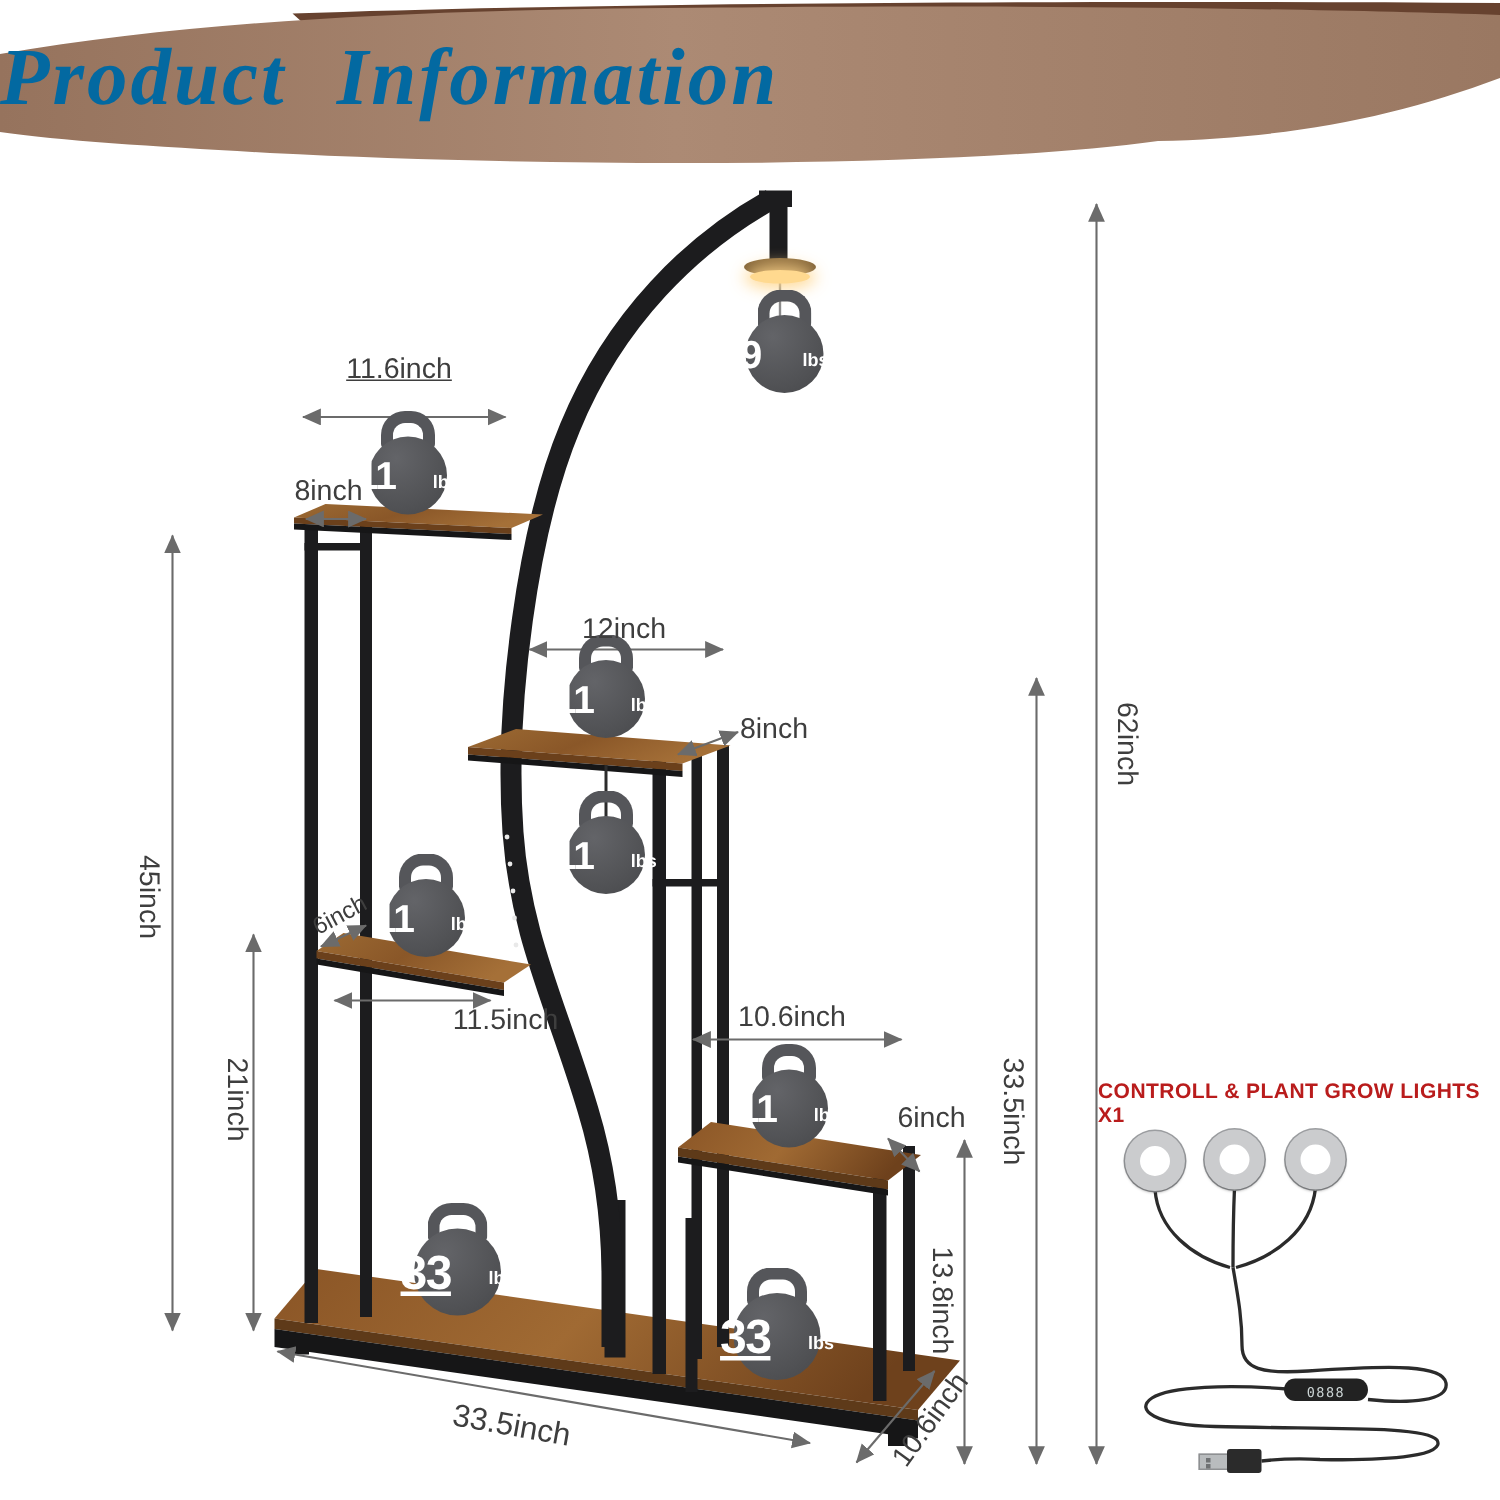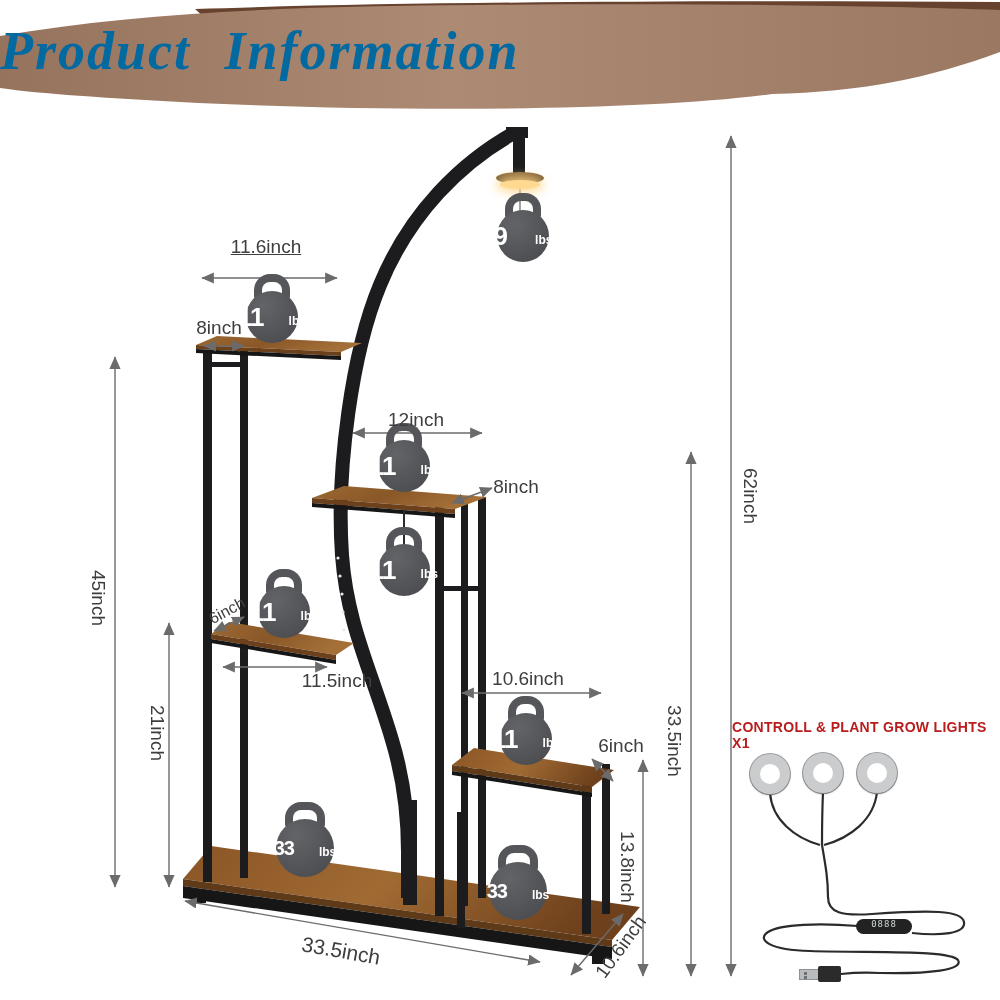--- a/index.html
+++ b/index.html
@@ -21,30 +21,30 @@
   
   .kb{position:absolute;width:76px;display:flex;flex-direction:column;align-items:center;}
   .kb-handle{width:36px;height:26px;border:8px solid #55565a;border-bottom:none;
              border-radius:16px 16px 4px 4px;box-sizing:border-box;}
   .kb-body{width:52px;height:52px;margin-top:-9px;border-radius:50%;
            background:radial-gradient(circle at 35% 28%,#636468,#505154 68%,#46474a);
            display:flex;align-items:center;justify-content:center;color:#fff;line-height:1;}
   .kb-v{font-size:26px;font-weight:700;letter-spacing:-1px;}
   .kb-u{font-size:12px;font-weight:700;margin-left:1px;margin-top:8px;padding-left:24px;}
   .kb.big .kb-body{width:58px;height:58px;}
-  .kb.big .kb-v{font-size:20px;}
+  .kb.big .kb-v{font-size:32px;text-decoration:underline;}
   .kb.big .kb-handle{width:40px;}
 
   
   .acc-label{position:absolute;left:732px;top:719px;width:262px;
              font-size:14px;font-weight:700;color:#b91c1c;letter-spacing:.3px;}
   .ring{position:absolute;width:20px;height:20px;background:#fff;border-radius:50%;
         border:10px solid #cbccce;box-shadow:0 1px 2px rgba(0,0,0,.35),0 0 0 1px #9fa1a4;}
   .controller{position:absolute;left:856px;top:919px;width:56px;height:15px;border-radius:8px;
-              background:#222;display:flex;align-items:flex-start;justify-content:center;}
+              background:#222;display:flex;align-items:flex-end;justify-content:center;}
   .controller span{font-family:"DejaVu Sans Mono",monospace;font-size:9px;color:#cdd6d6;letter-spacing:1px;}
   .usb-metal{position:absolute;left:799px;top:969px;width:20px;height:11px;background:#b9bcbe;
              border:1px solid #8e9092;box-sizing:border-box;}
   .usb-metal i{position:absolute;width:3px;height:3px;background:#6f7173;left:4px;top:2px;}
   .usb-metal i+i{top:6px;}
   .usb-body{position:absolute;left:818px;top:966px;width:23px;height:16px;background:#2b2b2b;border-radius:2px;}
 
   
   .glow{position:absolute;left:500px;top:180px;width:40px;height:9px;border-radius:50%;
         background:#ffd98f;box-shadow:0 0 10px 4px rgba(255,214,140,.85);}

